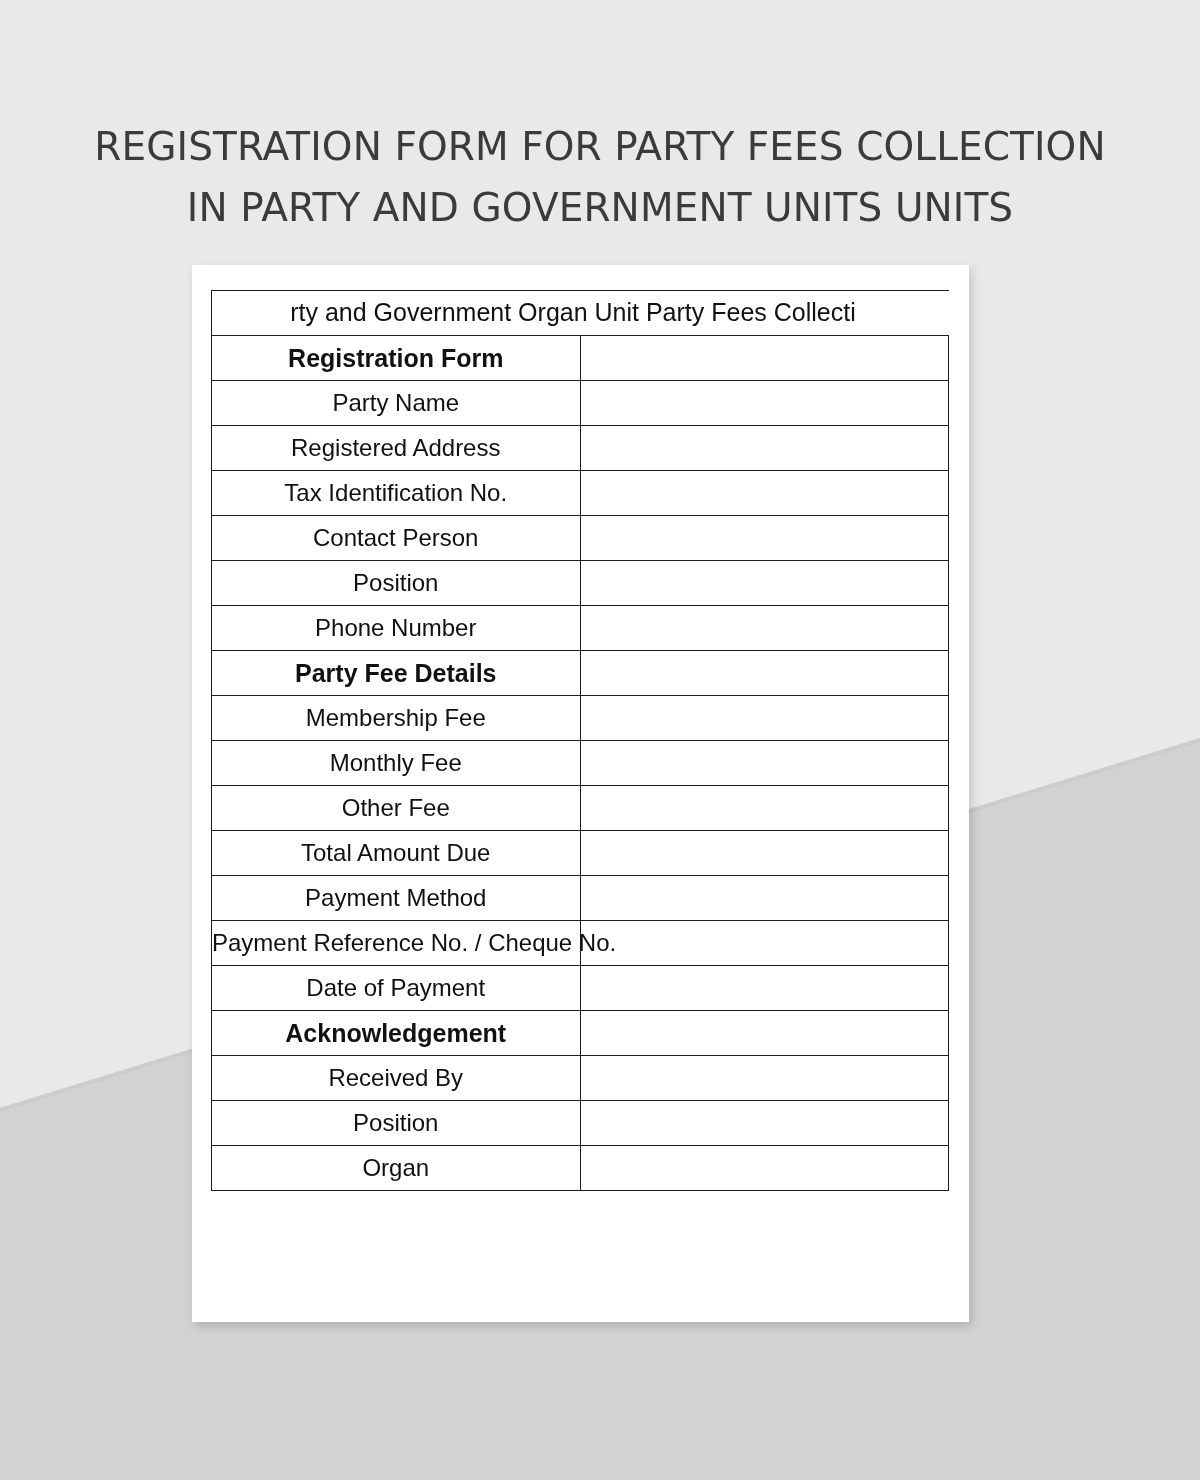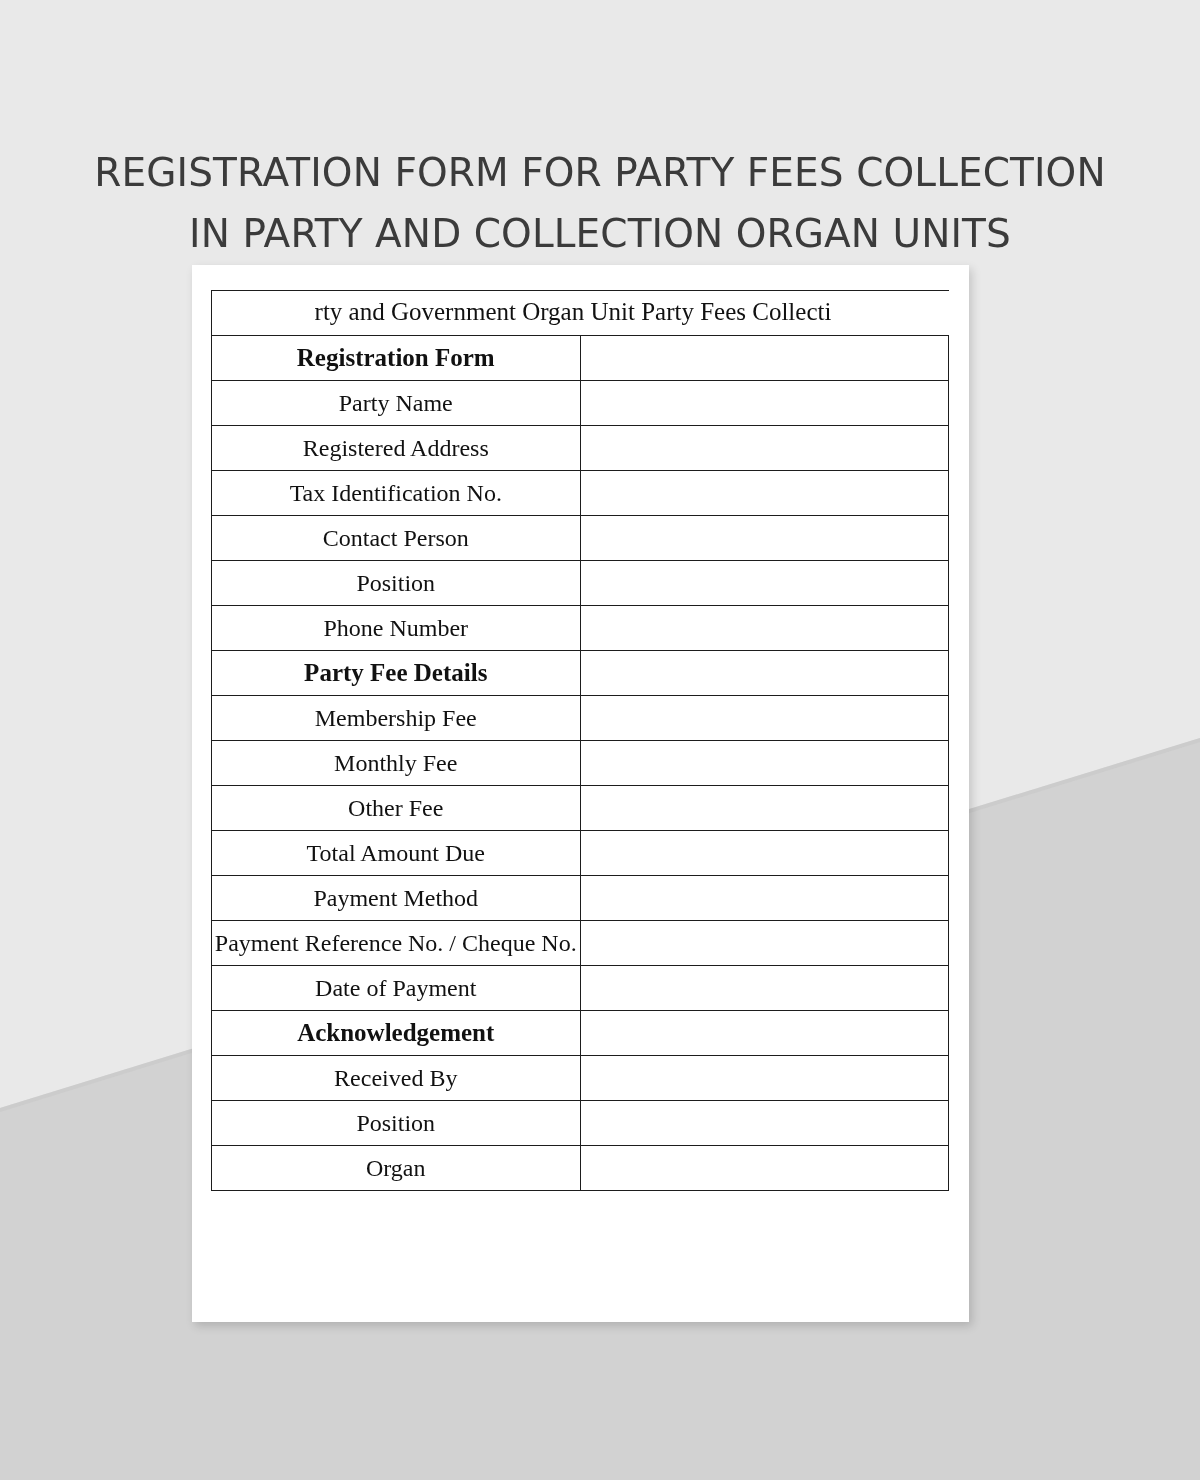--- a/index.html
+++ b/index.html
@@ -33,21 +33,21 @@
     inset: 0;
     background: #c6c6c6;
     clip-path: polygon(0 1108px, 1200px 738px, 1200px 742px, 0 1112px);
     opacity: .55;
   }
 
   
   #doc-title {
     position: absolute;
     left: 0;
-    top: 116px;
+    top: 90px;
     width: 1200px;
     text-align: center;
     z-index: 2;
     color: #3b3b3b;
     font-size: 39px;
     line-height: 61px;
     letter-spacing: .1px;
     font-weight: 400;
     font-family: "DejaVu Sans", sans-serif;
   }
@@ -74,21 +74,21 @@
     border-collapse: collapse;
     table-layout: fixed;
   }
   #sheet-table td {
     border: 1px solid #1d1d1d;
     height: 44px;
     padding: 0;
     vertical-align: middle;
     text-align: center;
     background: #fff;
-    font-family: Liberation Serif, serif;
+    font-family: Liberation Sans, sans-serif;
     color: #111;
     font-size: 24px;
     line-height: 26px;
   }
   #sheet-table td.col-label { width: 604px; }
   #sheet-table td.col-value { width: 132px; }
 
   
   td.banner-cell {
     position: relative;
@@ -126,21 +126,21 @@
 </head>
 <body>
 
 <div id="bg-layer">
   <div class="bg-diagonal"></div>
   <div class="bg-diagonal-edge"></div>
 </div>
 
 <h1 id="doc-title">
   <span class="tline">REGISTRATION FORM FOR PARTY FEES COLLECTION</span>
-  <span class="tline">IN PARTY AND COLLECTION ORGAN UNITS</span>
+  <span class="tline">IN PARTY AND GOVERNMENT UNITS UNITS</span>
 </h1>
 
 <div id="paper">
   <table id="sheet-table">
     <tbody>
       <tr>
         <td class="col-label banner-cell" colspan="2">
           <div class="banner-clip">
             <span>rty and Government Organ Unit Party Fees Collecti</span>
           </div>

